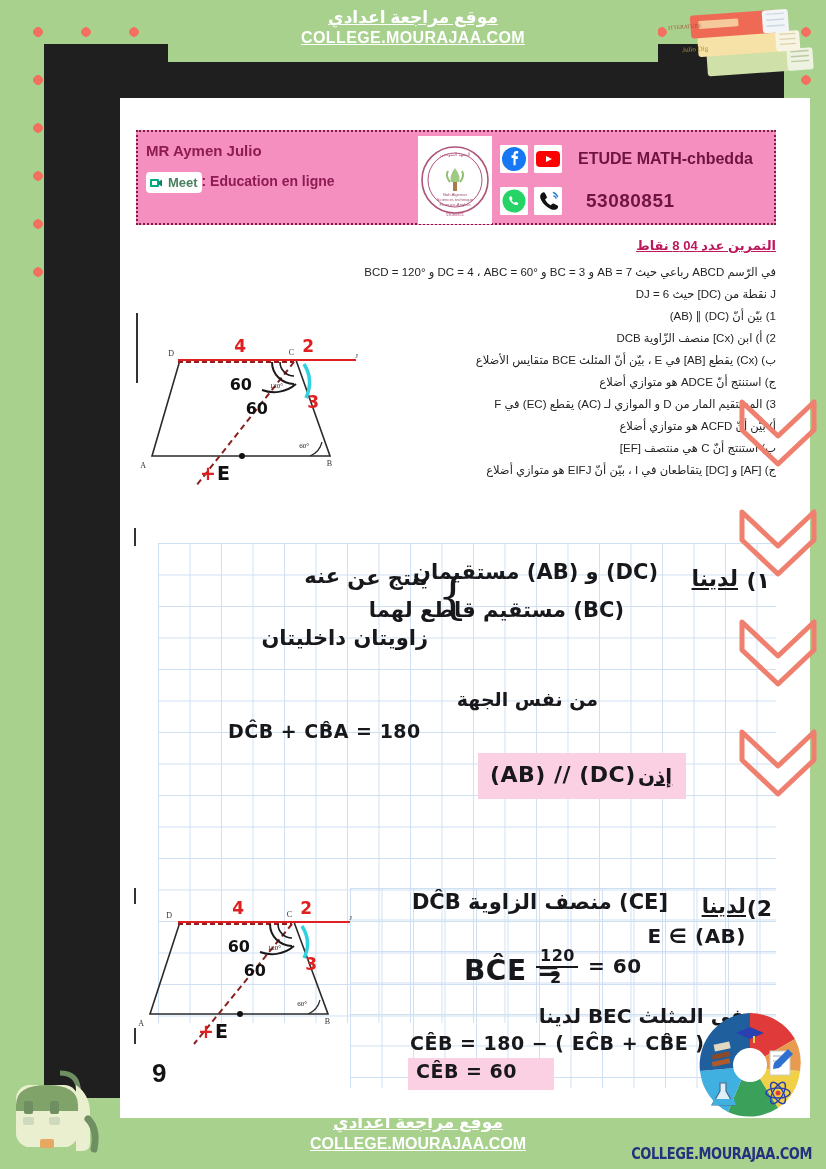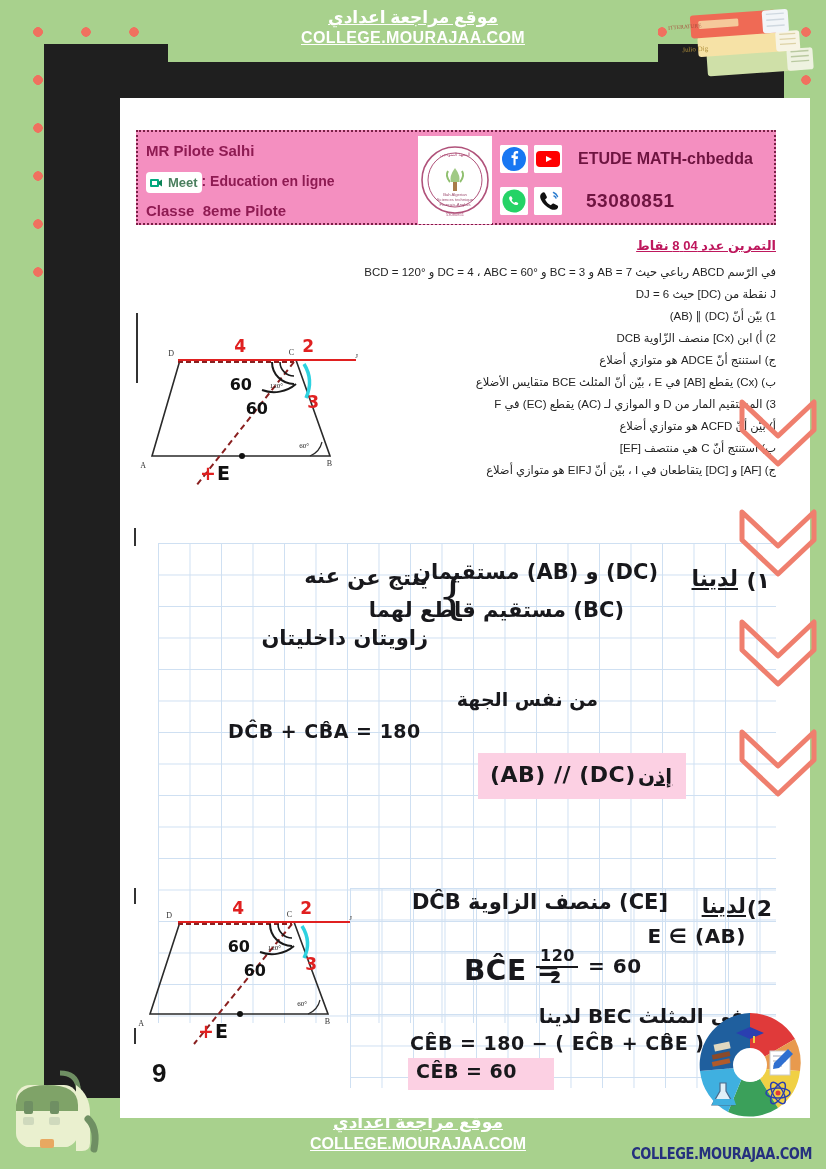--- a/index.html
+++ b/index.html
@@ -180,34 +180,30 @@
       <rect x="32" y="22" width="40" height="8" rx="1.5" fill="#f6d9a8" opacity=".85"></rect>
       <text x="35" y="28.5" font-size="5.5" fill="#a8503c" font-family="Liberation Serif, serif">LITTERATURE</text>
     </g>
   </svg>
 
   <div class="frame">
     <div class="page">
 
       <div class="banner">
         <div class="banner-left">
-          <div class="bn-row">MR  Pilote Salhi</div>
+          <div class="bn-row">MR  Aymen Julio</div>
           <div class="bn-row small">
             <span class="meet-chip">
               <svg width="16" height="16" viewBox="0 0 16 16" style="vertical-align:middle">
                 <path d="M3 4h7a1 1 0 0 1 1 1v6a1 1 0 0 1-1 1H3a1 1 0 0 1-1-1V5a1 1 0 0 1 1-1z" fill="#00a97f"></path>
                 <path d="M11 6.5l3-2v7l-3-2z" fill="#0b8457"></path>
                 <rect x="4" y="6" width="5" height="4" fill="#ffffff"></rect>
               </svg>
               <span class="mt">Meet</span>
             </span><span>: Education en ligne</span>
-          </div>
-          <div class="bn-row">
-            <span>Classe</span>
-            &nbsp;<span>8eme Pilote</span>
           </div>
         </div>
 
         <svg class="stamp" viewBox="0 0 74 88">
           <rect x="0" y="0" width="74" height="88" fill="#ffffff"></rect>
           <circle cx="37" cy="44" r="33" fill="none" stroke="#b0527a" stroke-width="1.6"></circle>
           <circle cx="37" cy="44" r="27" fill="none" stroke="#b0527a" stroke-width="1"></circle>
           <path d="M37 32 q-6 8 -4 14 h8 q2 -6 -4 -14z" fill="#8fbf6e" opacity=".85"></path>
           <path d="M32 46 q-5 -6 -2 -11 M42 46 q5 -6 2 -11" stroke="#8fbf6e" stroke-width="2" fill="none"></path>
           <rect x="35" y="46" width="4" height="9" fill="#a87b4a"></rect>
@@ -248,22 +244,22 @@
         </div>
       </div>
 
       <div class="ex">
         <div class="ex-title">التمرين عدد 04          8 نقاط</div>
         <div style="height:8px"></div>
         <div class="ex-line">في الرّسم ABCD رباعي حيث AB = 7 و BC = 3 و DC = 4 ، ABC = 60° و BCD = 120°</div>
         <div class="ex-line">J نقطة من (DC] حيث DJ = 6</div>
         <div class="ex-line">1) بيّن أنّ (DC) ∥ (AB)</div>
         <div class="ex-line">2) أ) ابن (Cx] منصف الزّاوية DCB</div>
+        <div class="ex-line">ب) (Cx) يقطع [AB] في E ، بيّن أنّ المثلث BCE متقايس الأضلاع</div>
         <div class="ex-line">ج) استنتج أنّ ADCE هو متوازي أضلاع</div>
-        <div class="ex-line">ب) (Cx) يقطع [AB] في E ، بيّن أنّ المثلث BCE متقايس الأضلاع</div>
         <div class="ex-line">3) المستقيم المار من D و الموازي لـ (AC) يقطع (EC) في F</div>
         <div class="ex-line">أ) بيّن أنّ ACFD هو متوازي أضلاع</div>
         <div class="ex-line">ب) استنتج أنّ C هي منتصف [EF]</div>
         <div class="ex-line">ج) [AF] و [DC] يتقاطعان في I ، بيّن أنّ EIFJ هو متوازي أضلاع</div>
       </div>
 
       <svg class="fig fig1" viewBox="0 0 236 150">
 
         <path d="M18 118 L46 22 L162 22 L196 118 Z" fill="none" stroke="#2a2a2a" stroke-width="1.6"></path>
 

